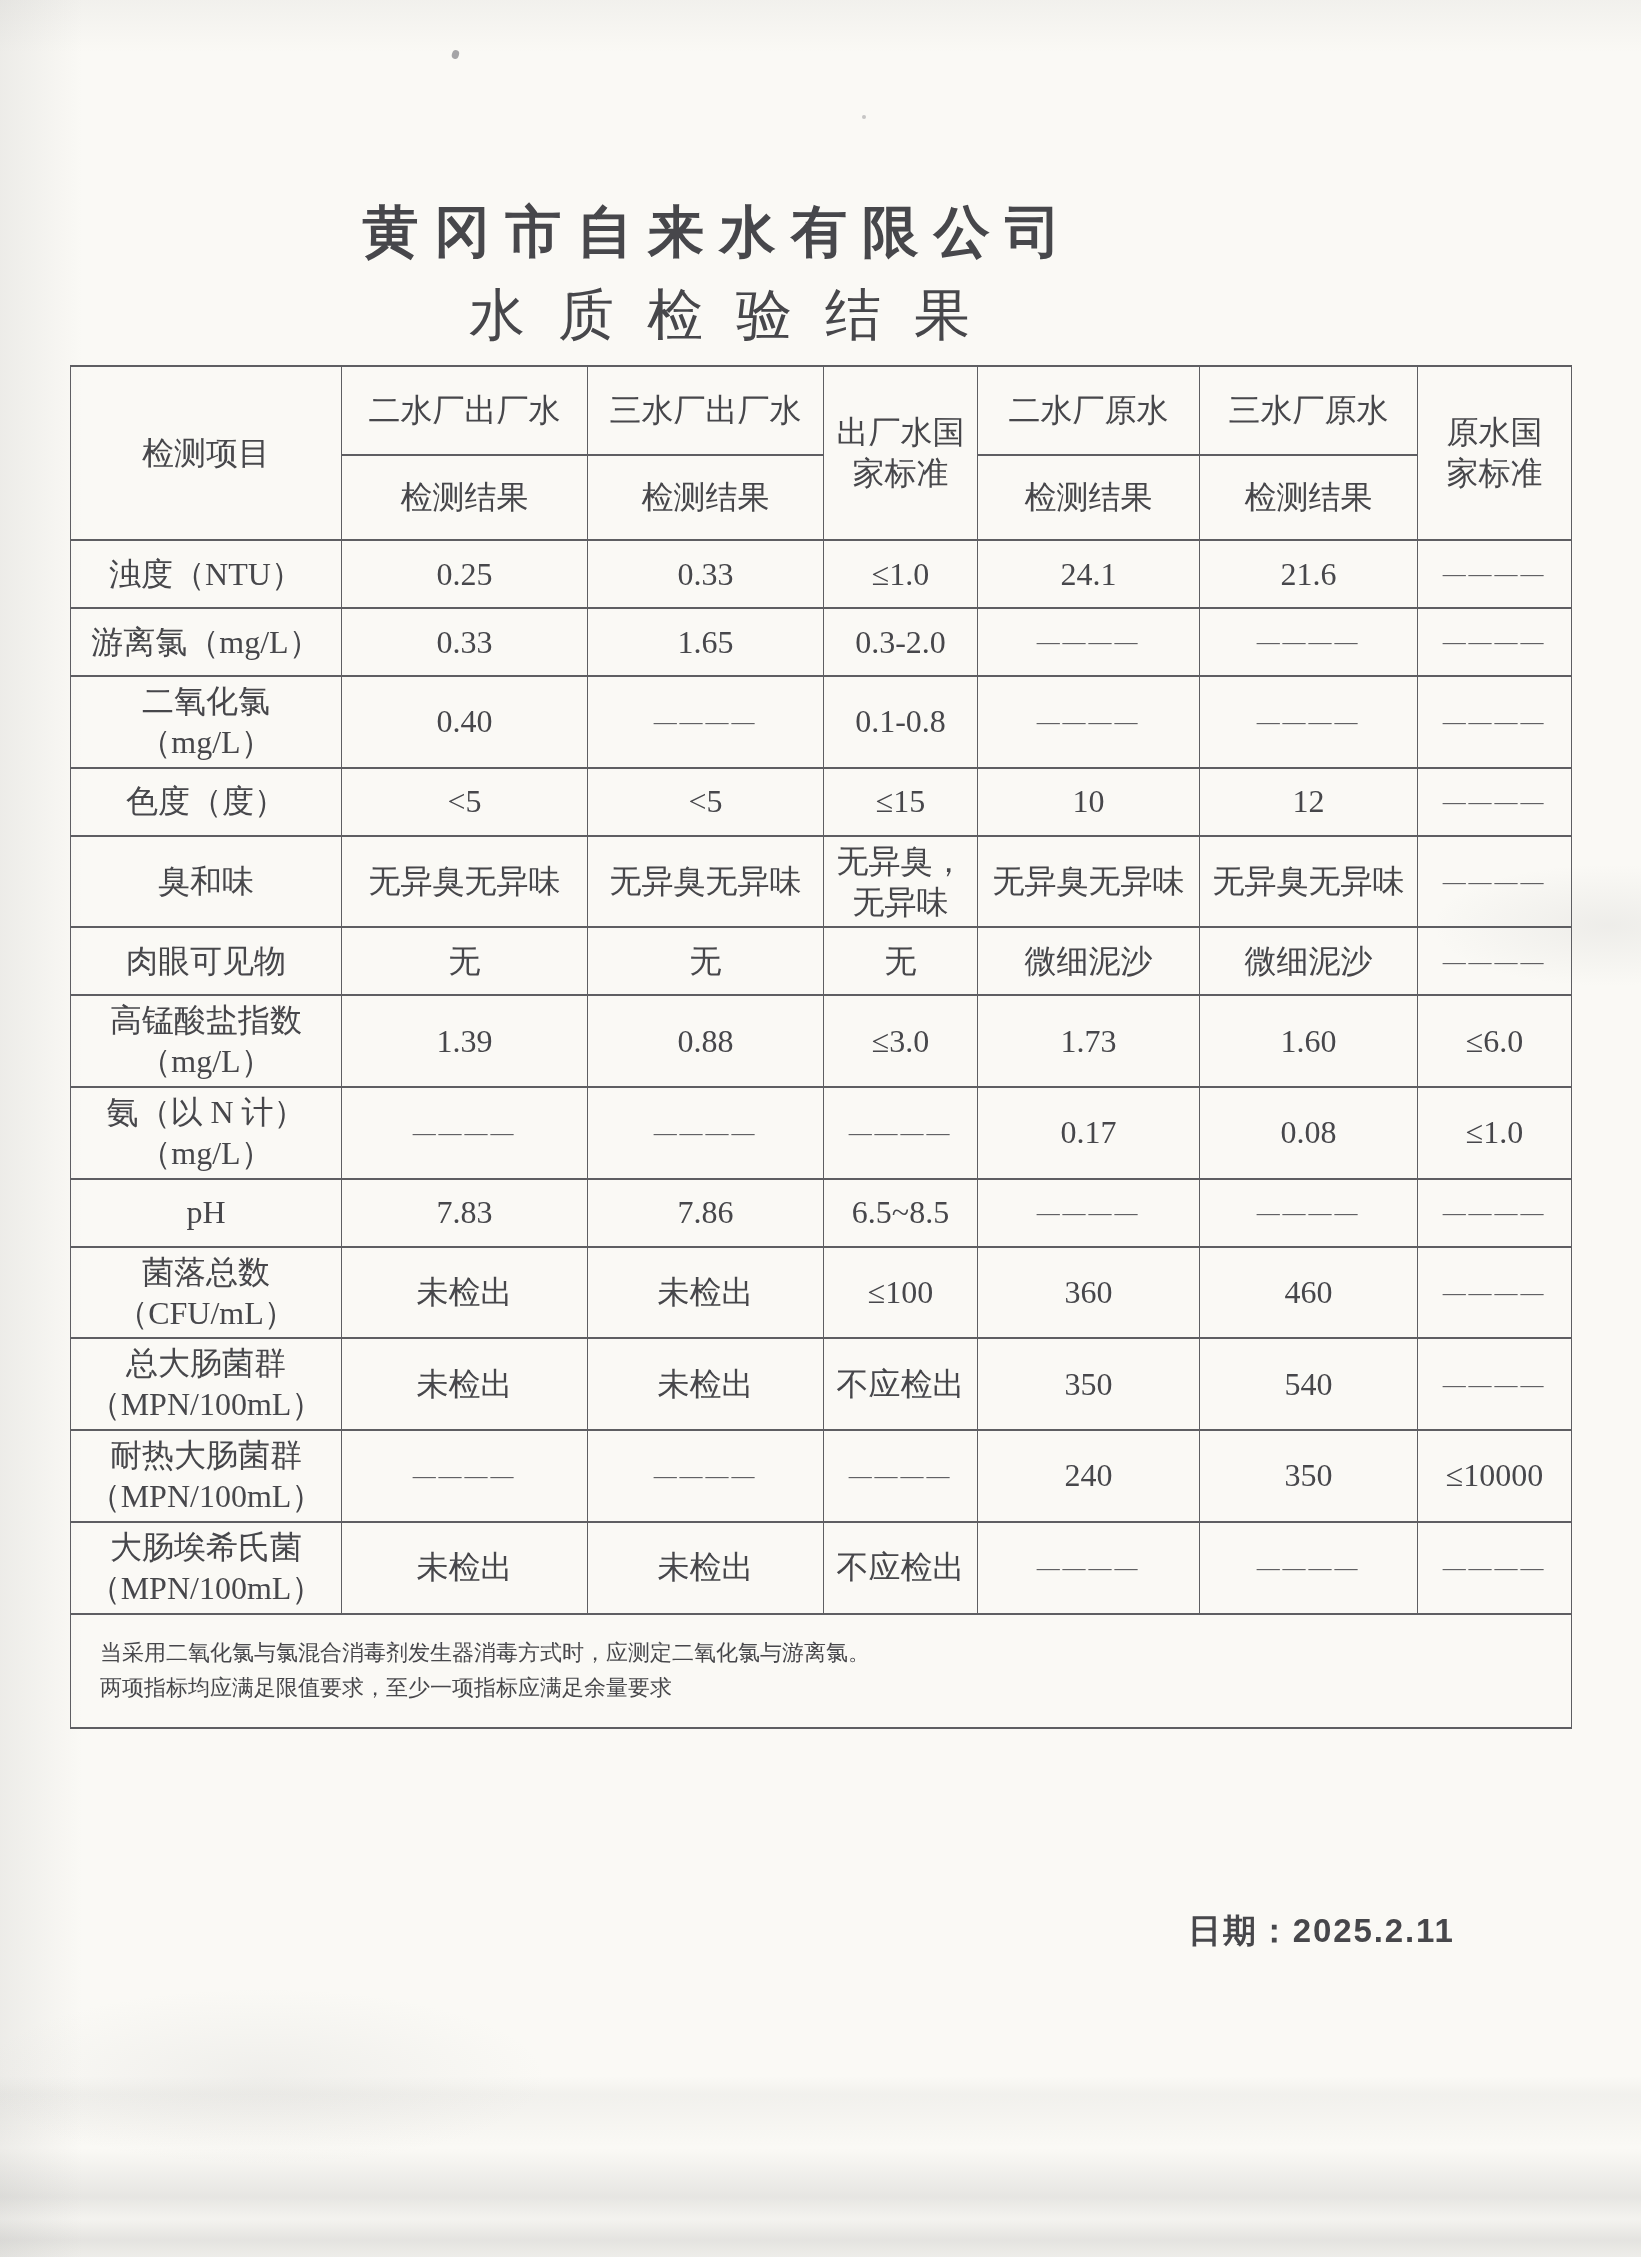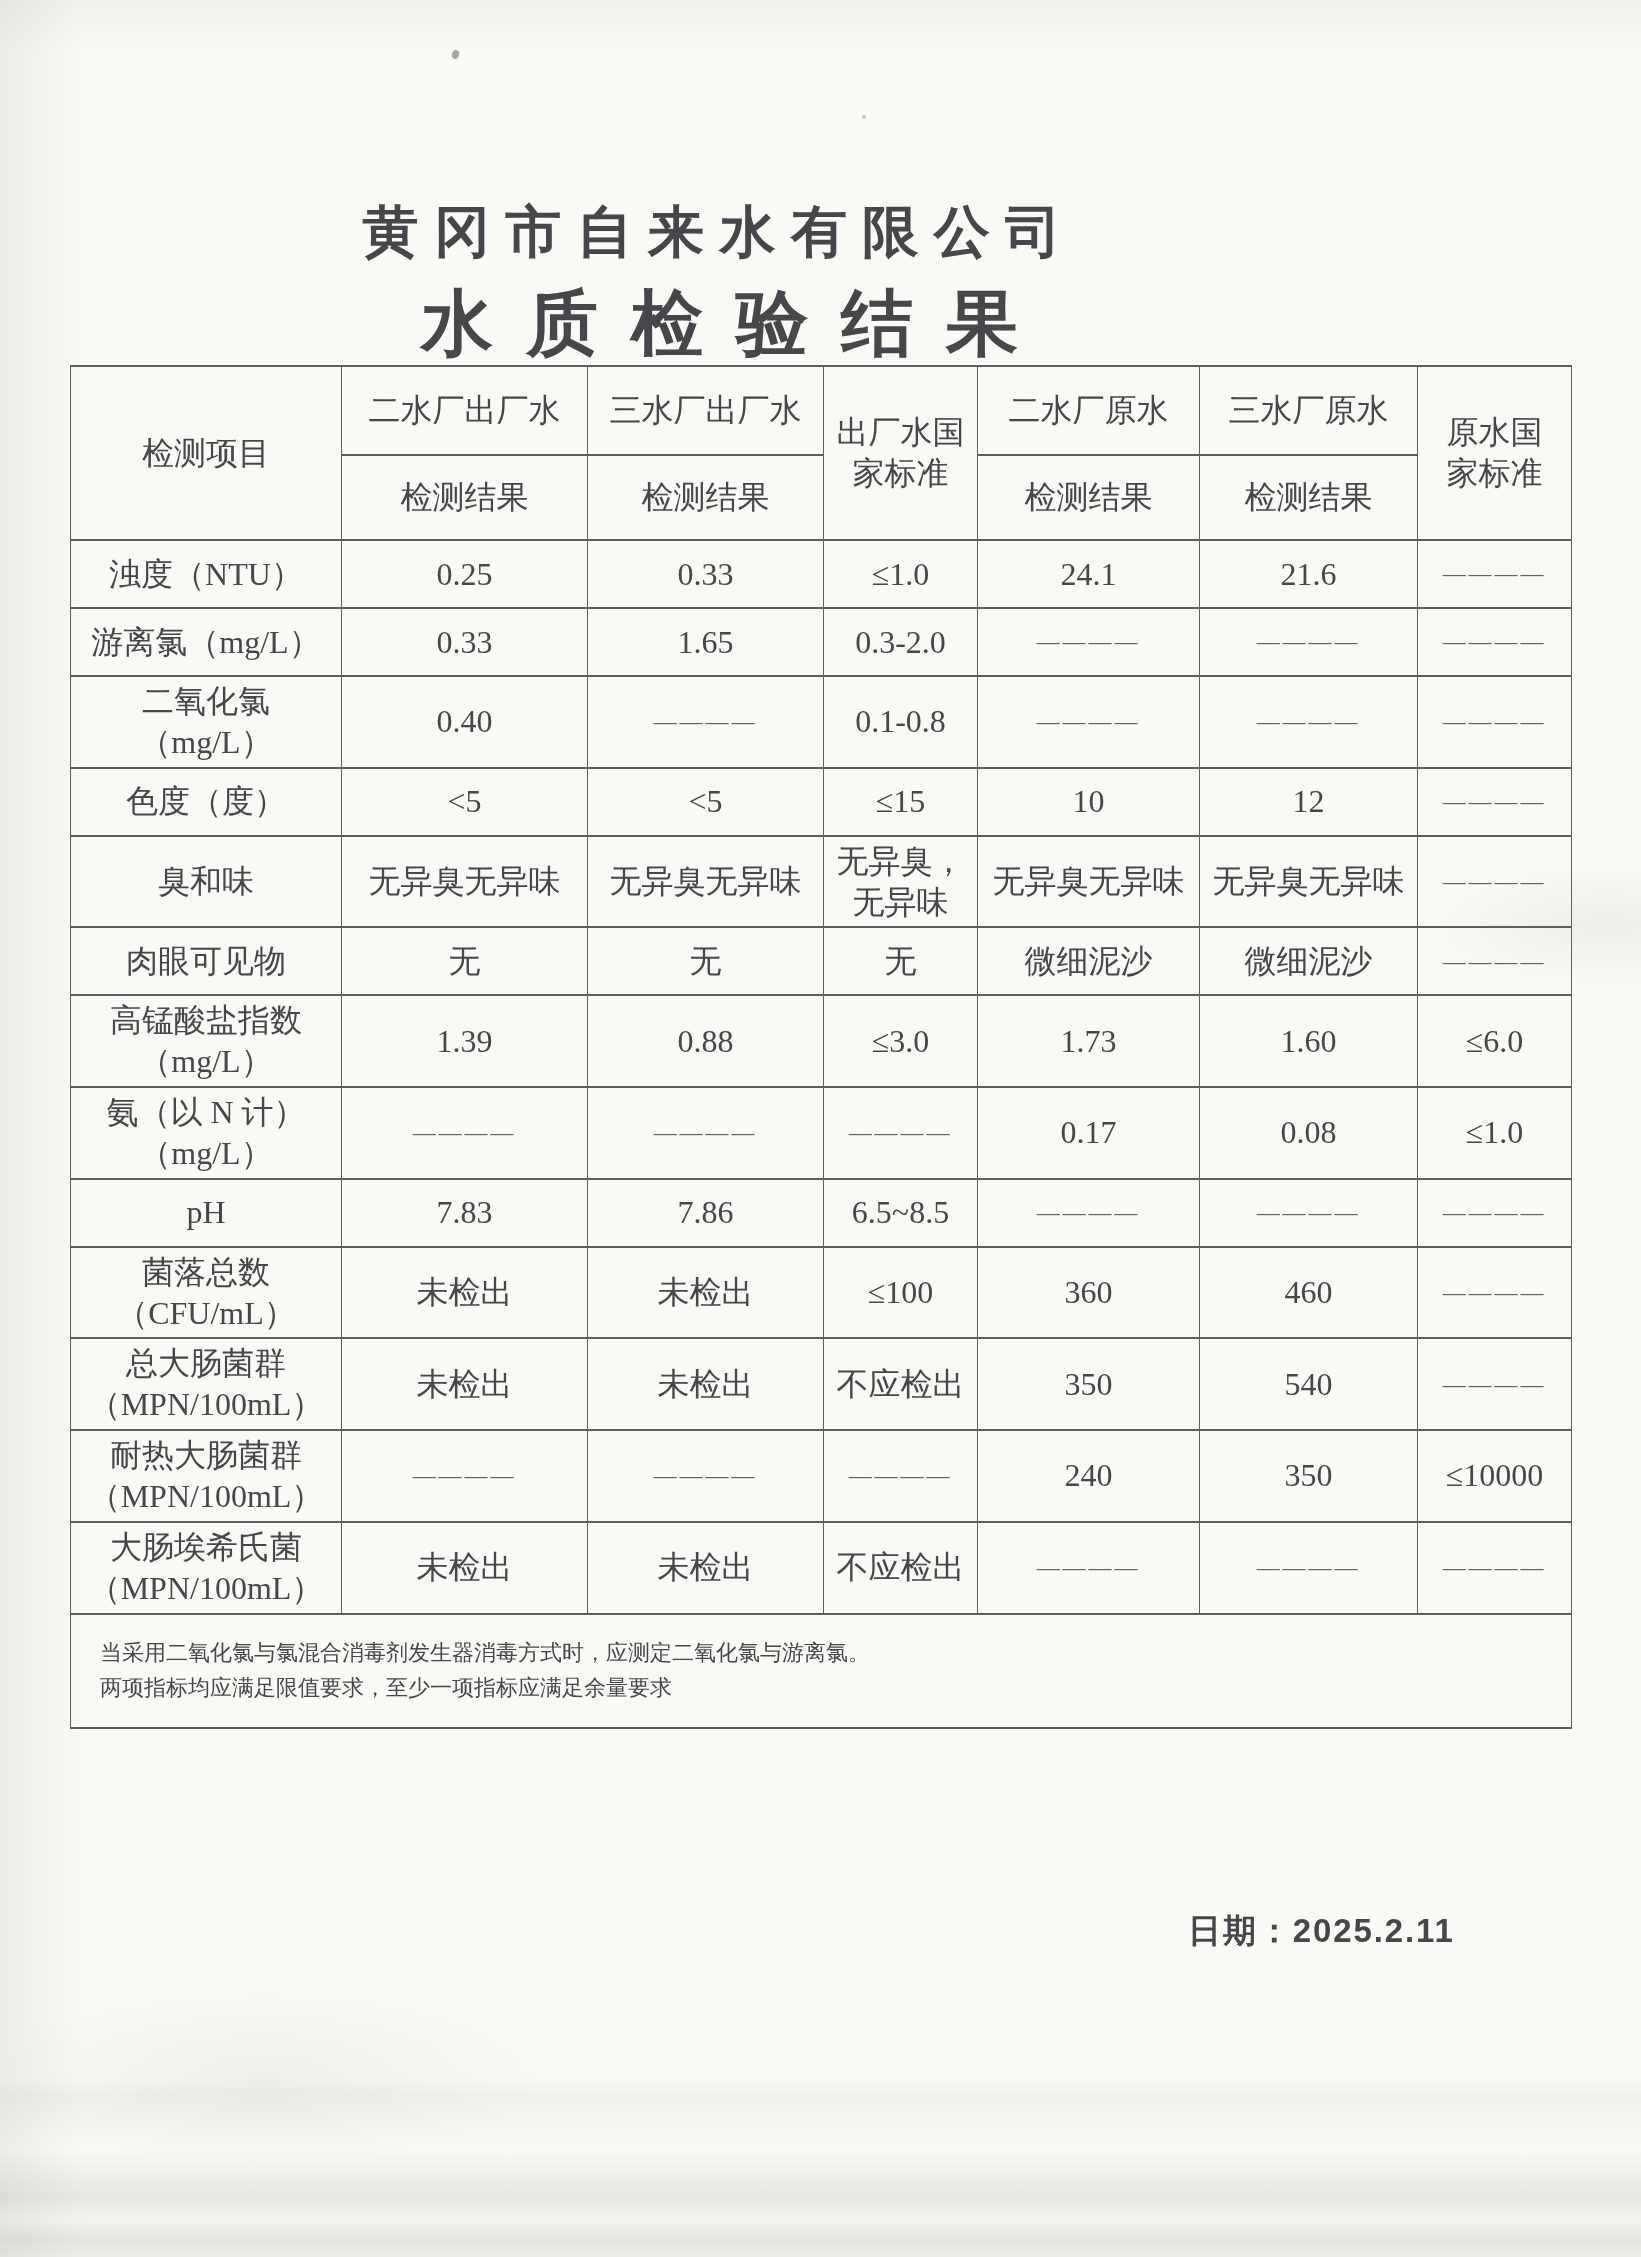--- a/index.html
+++ b/index.html
@@ -24,21 +24,21 @@
                       rgba(130,130,130,.16) 2197px, rgba(130,130,130,.05) 2219px,
                       rgba(130,130,130,.18) 2240px, rgba(130,130,130,.10) 2257px);
   }
   .speck{position:absolute;background:rgba(95,95,100,.55);border-radius:50%;}
   .s1{left:452px;top:50px;width:6.8px;height:8.7px;transform:rotate(18deg);}
   .s2{left:862px;top:115px;width:3.9px;height:3.9px;background:rgba(120,120,125,.4);}
 
   
   .title{position:absolute;top:184px;left:140px;width:1159px;text-align:center;margin-top:20px;}
   .t1{font-size:56px;font-weight:bold;letter-spacing:15.4px;line-height:1;white-space:nowrap;}
-  .t2{font-size:72px;font-weight:bold;letter-spacing:33px;text-indent:33px;line-height:1;margin-top:27px;white-space:nowrap;}
+  .t2{font-size:56px;font-weight:normal;letter-spacing:33px;text-indent:33px;line-height:1;margin-top:27px;white-space:nowrap;}
 
   
   table.report{
     position:absolute;left:70px;top:365px;width:1500px;
     border-collapse:collapse;table-layout:fixed;
     font-family:"Liberation Serif","DejaVu Serif",serif;
     font-size:32px;text-align:center;color:var(--ink);
   }
   .report th,.report td{
     border-left:1.9px solid var(--border);

